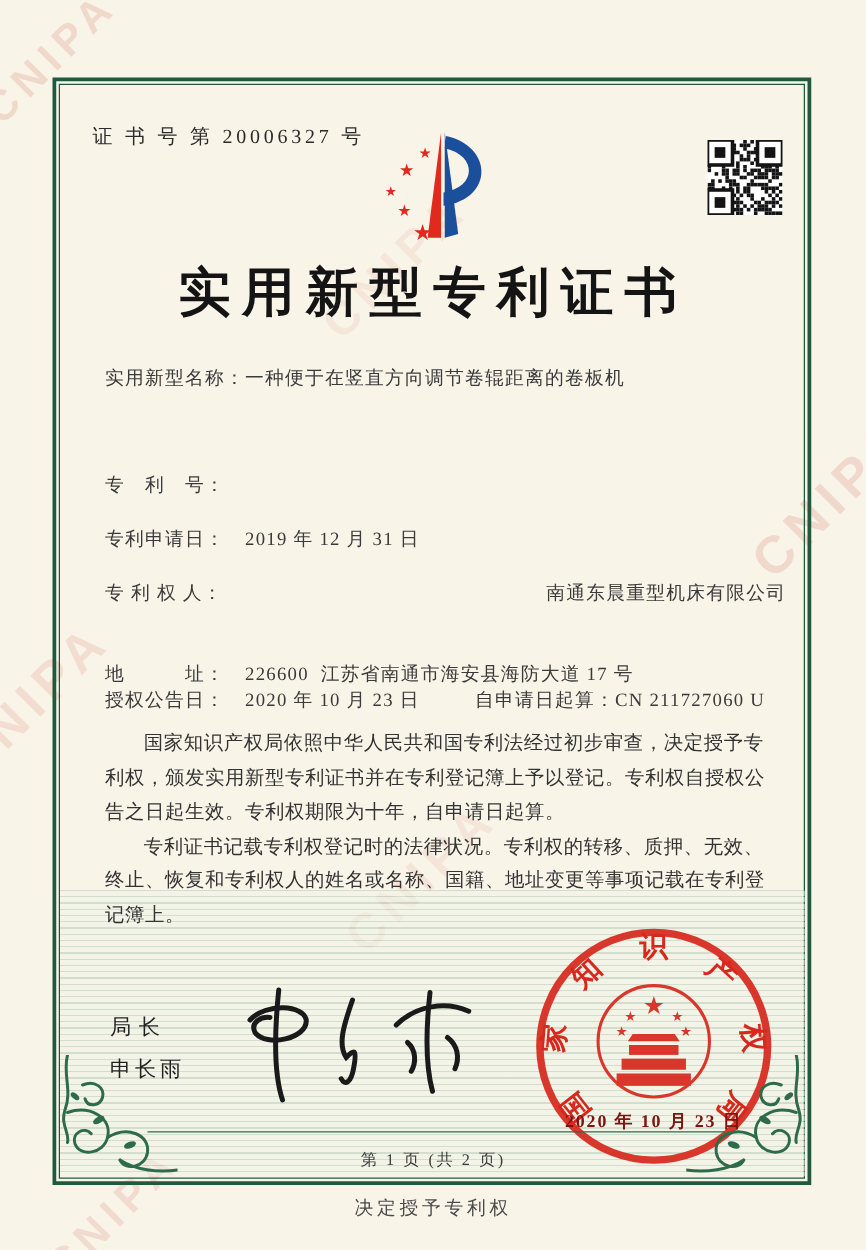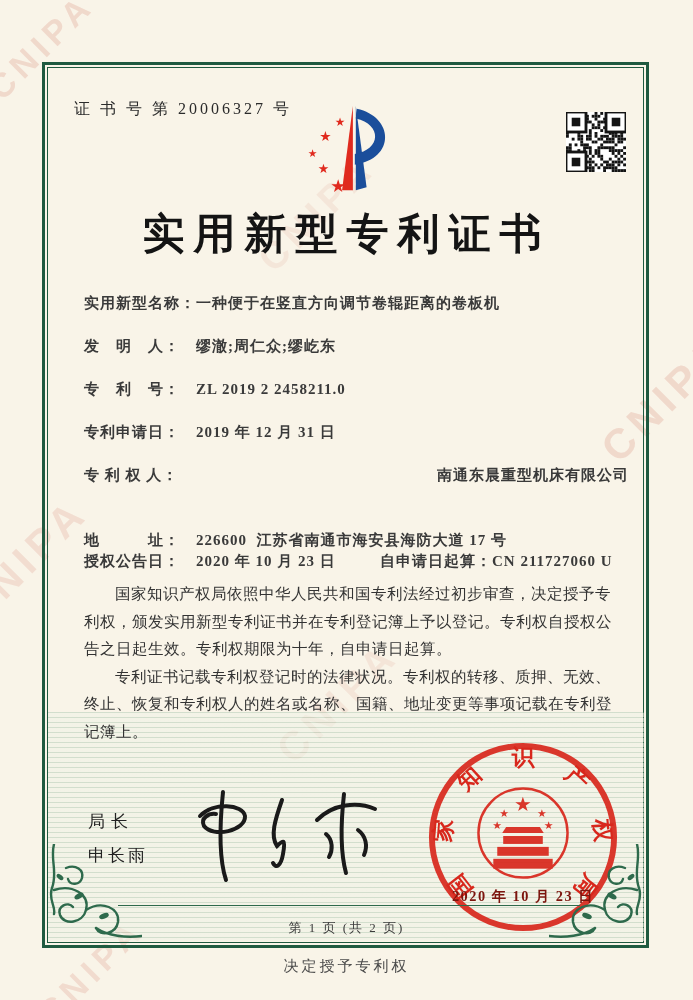--- a/index.html
+++ b/index.html
@@ -33,21 +33,21 @@
     font-size:16px;letter-spacing:3px;color:#2b2b2b;
   }
   .logo{position:absolute;left:296px;top:100px;width:100px;height:98px;}
   .qr{position:absolute;left:566px;top:112px;width:60px;height:60px;background:#fff;}
   .title{
     position:absolute;left:0;right:0;top:206px;text-align:center;
     font-size:42px;font-weight:700;letter-spacing:9px;color:#141414;
   }
   .field-row{
     position:absolute;left:84px;width:545px;display:flex;
-    font-size:15px;letter-spacing:1px;color:#3a3a3a;line-height:22px;font-weight:bold;
+    font-size:15px;letter-spacing:1px;color:#3a3a3a;line-height:22px;
   }
   .flabel{flex:none;width:112px;white-space:pre;}
   .fvalue{white-space:pre;}
   .pair2{position:absolute;left:296px;top:0;display:flex;}
   .paras{
     position:absolute;left:84px;width:532px;top:582px;
     font-size:15.5px;line-height:1.78;color:#333;letter-spacing:.5px;
   }
   .paras p{margin:0;text-indent:2em;font-family:Liberation Mono, monospace;}
   .signoff-role{position:absolute;left:88px;top:810px;font-size:17px;letter-spacing:6px;color:#222;}
@@ -254,27 +254,22 @@
       <rect x="0" y="14" width="7" height="7" fill="none" stroke="#141414" stroke-width="1"></rect>
       <rect x="2" y="16" width="3" height="3" fill="#141414"></rect>
     </svg>
 
   <div class="title">实用新型专利证书</div>
 
   <div class="field-row" style="top:292px;">
     <span class="flabel">实用新型名称：</span>
     <span class="fvalue">一种便于在竖直方向调节卷辊距离的卷板机</span>
   </div>
-  <div class="field-row" style="top:335px;">
-    <span class="flabel">发　明　人：</span>
-    <span class="fvalue">缪澈;周仁众;缪屹东</span>
-  </div>
-  <div class="field-row" style="top:378px;">
+  <div class="field-row" style="top:378px;gap:40px;">
     <span class="flabel">专　利　号：</span>
-    <span class="fvalue">ZL 2019 2 2458211.0</span>
   </div>
   <div class="field-row" style="top:421px;">
     <span class="flabel">专利申请日：</span>
     <span class="fvalue">2019 年 12 月 31 日</span>
   </div>
   <div class="field-row" style="top:464px;justify-content:space-between;">
     <span class="flabel">专 利 权 人：</span>
     <span class="fvalue">南通东晨重型机床有限公司</span>
   </div>
   <div class="field-row" style="top:529px;">

